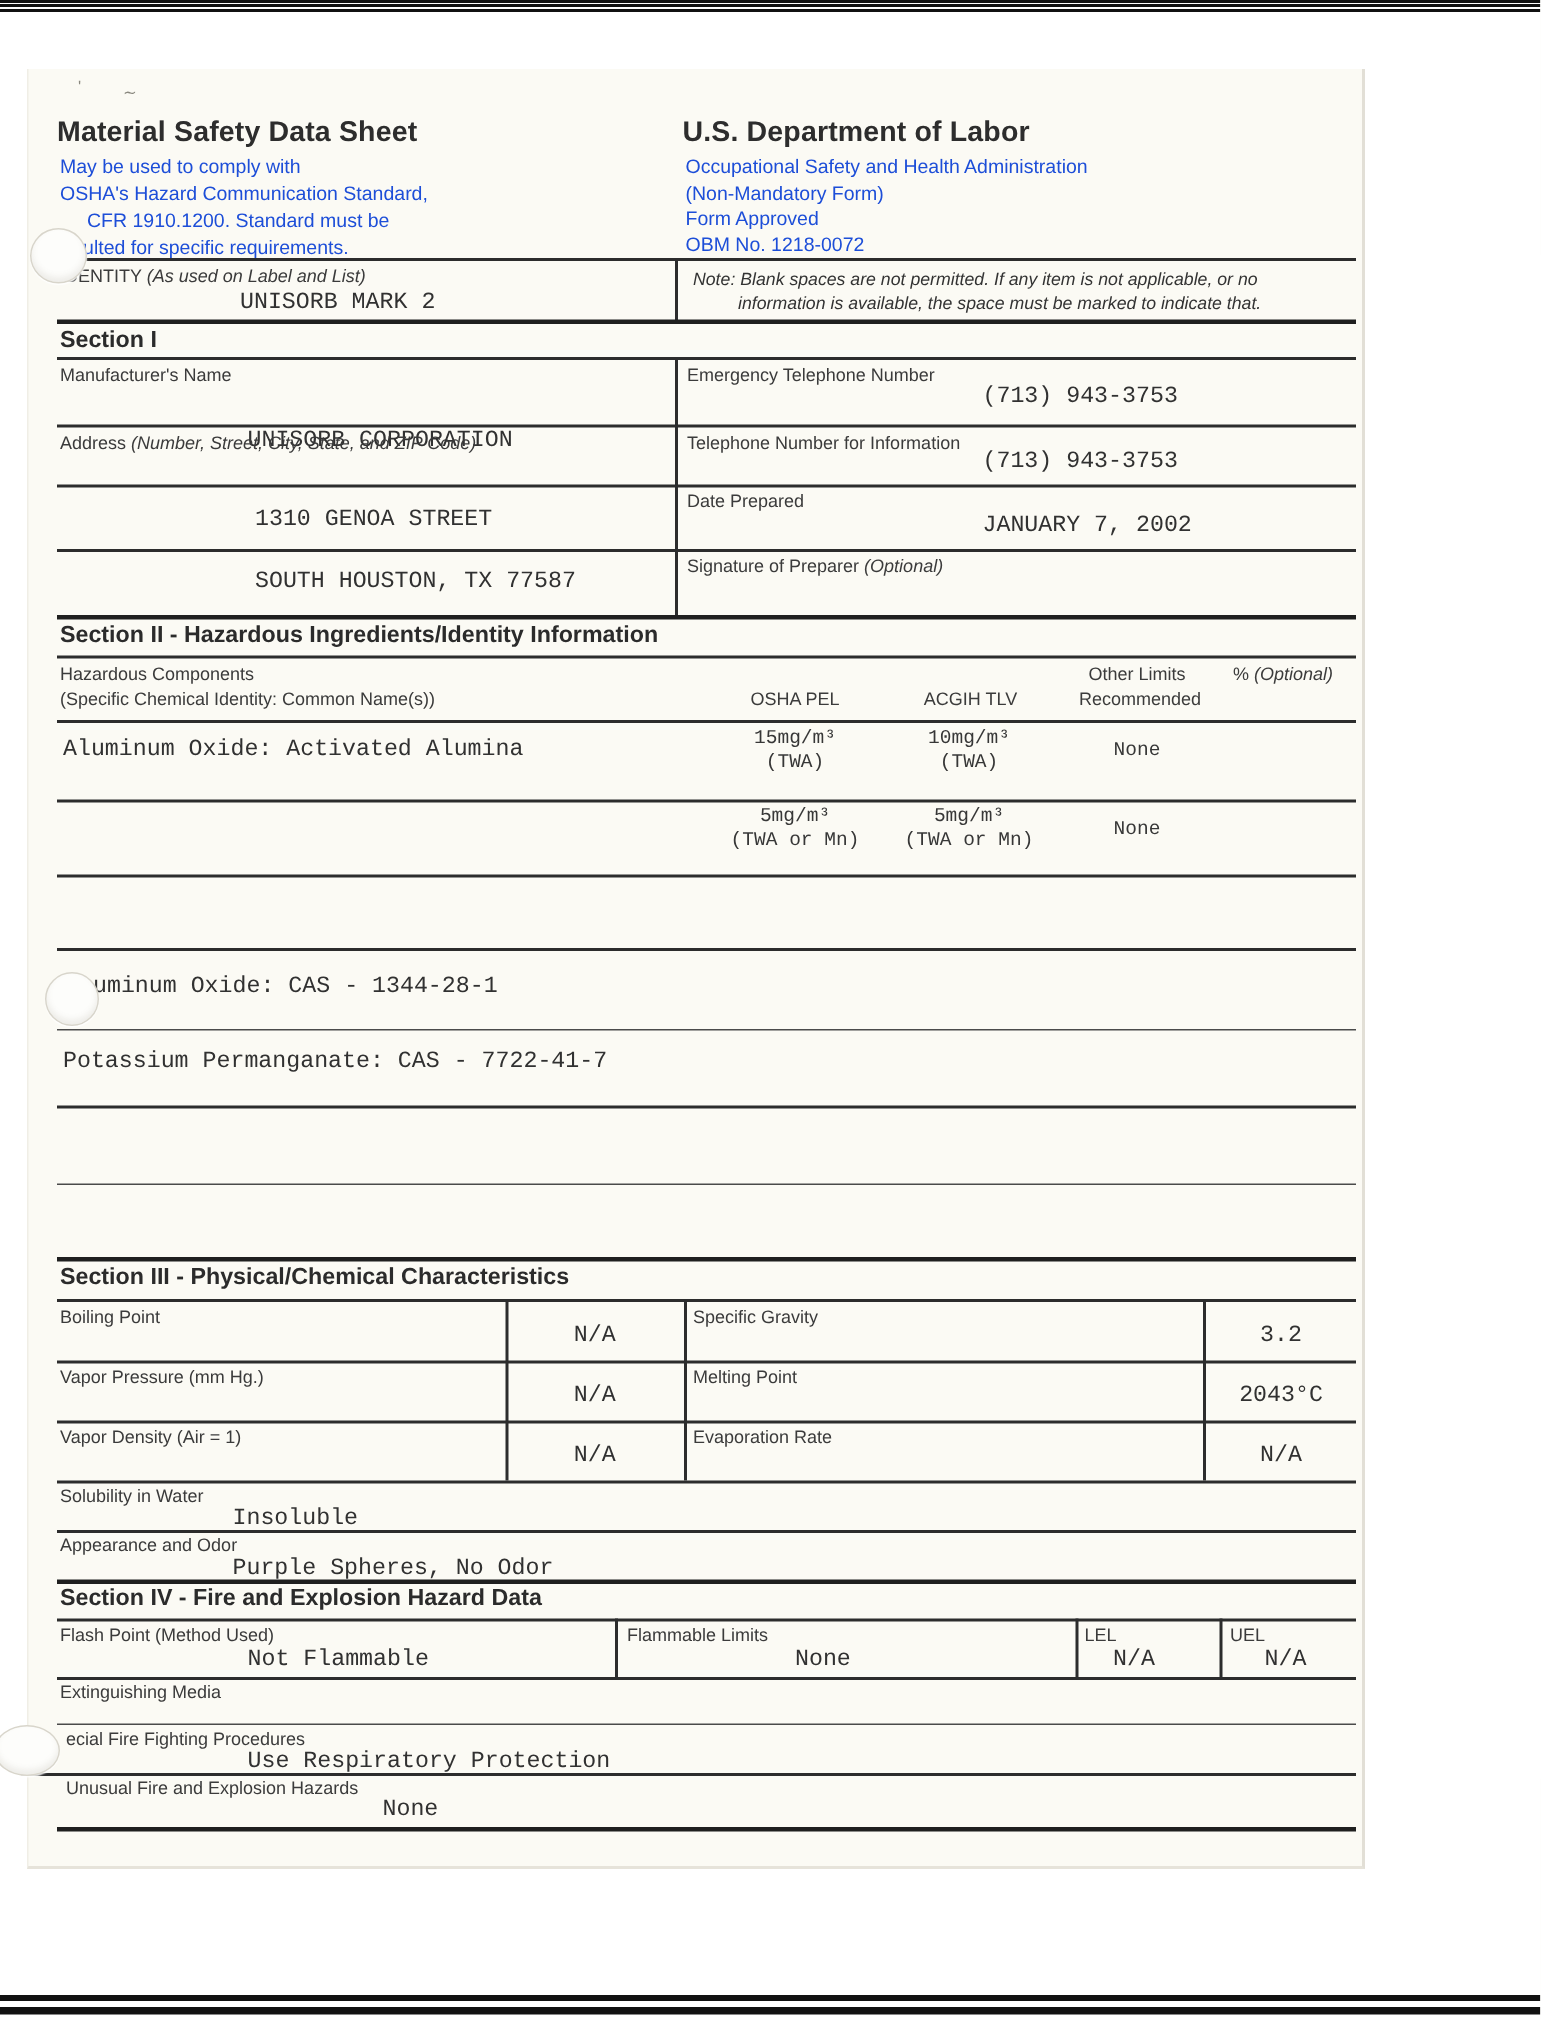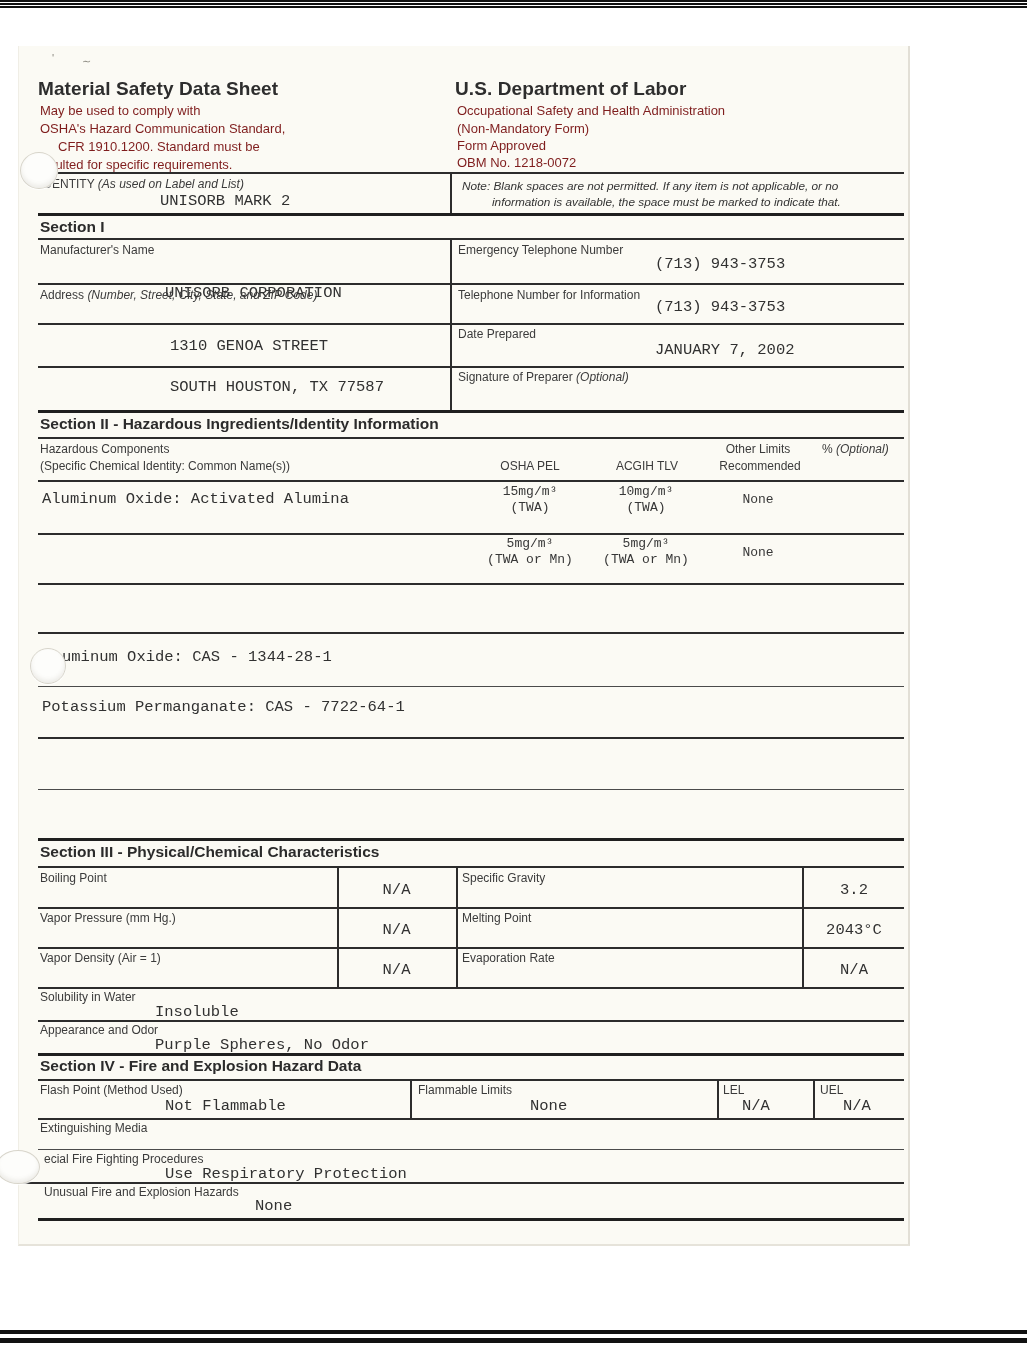--- a/index.html
+++ b/index.html
@@ -20,21 +20,21 @@
     position:absolute; left:18px; top:46px; width:892px; height:1200px;
     background:#fbfaf4;
     border-right:2px solid #e2dfd6; border-bottom:2px solid #e6e3da; border-left:1px solid #f0eee6;
   }
   .abs { position:absolute; }
   .hline { position:absolute; background:#2c2c2c; height:2px; }
   .hline.thick { height:3px; background:#1f1f1f; }
   .hline.thin { height:1px; background:#4a4a4a; }
   .vline { position:absolute; background:#2c2c2c; width:2px; }
   .h1 { font-weight:bold; font-size:19px; color:#2d2d2d; letter-spacing:0.1px; }
-  .hdl { font-size:13px; color:#7f1d1d; line-height:18.5px; }
+  .hdl { font-size:13px; color:#1d4ed8; line-height:18.5px; }
   .sec { font-weight:bold; font-size:15.5px; color:#2b2b2b; }
   .lbl { font-size:12px; color:#3b3b3b; }
   .it { font-style:italic; }
   .note { font-style:italic; font-size:11.8px; color:#333; }
   .mono { font-family:"Liberation Mono","DejaVu Sans Mono",monospace; font-size:15.5px; color:#313131; }
   .mono-sm { font-family:"Liberation Mono","DejaVu Sans Mono",monospace; font-size:13px; color:#373737; }
   .ctr { text-align:center; }
   .punch {
     position:absolute; border-radius:50%; background:#fdfdfb;
     border:1px solid #d8d5cb; box-shadow:inset 0 -3px 4px rgba(120,115,100,0.12), 0 1px 1px rgba(255,255,255,0.9);
@@ -131,21 +131,21 @@
   <div class="abs mono-sm ctr" style="left:482px; top:536px; width:96px;">5mg/m³</div>
   <div class="abs mono-sm ctr" style="left:482px; top:552px; width:96px;">(TWA or Mn)</div>
   <div class="abs mono-sm ctr" style="left:598px; top:536px; width:96px;">5mg/m³</div>
   <div class="abs mono-sm ctr" style="left:598px; top:552px; width:96px;">(TWA or Mn)</div>
   <div class="abs mono-sm ctr" style="left:712px; top:545px; width:92px;">None</div>
   <div class="hline" style="left:38px; top:583px; width:866px;"></div>
 
   <div class="hline" style="left:38px; top:632px; width:866px;"></div>
   <div class="abs mono" style="left:62px; top:648px;">uminum Oxide: CAS - 1344-28-1</div>
   <div class="hline thin" style="left:38px; top:686px; width:866px;"></div>
-  <div class="abs mono" style="left:42px; top:698px;">Potassium Permanganate: CAS - 7722-64-1</div>
+  <div class="abs mono" style="left:42px; top:698px;">Potassium Permanganate: CAS - 7722-41-7</div>
   <div class="hline" style="left:38px; top:737px; width:866px;"></div>
   <div class="hline thin" style="left:38px; top:789px; width:866px;"></div>
   <div class="hline thick" style="left:38px; top:838px; width:866px;"></div>
 
   <div class="abs sec" style="left:40px; top:843px;">Section III - Physical/Chemical Characteristics</div>
   <div class="hline" style="left:38px; top:866px; width:866px;"></div>
   <div class="vline" style="left:337px; top:866px; height:121px;"></div>
   <div class="vline" style="left:456px; top:866px; height:121px;"></div>
   <div class="vline" style="left:802px; top:866px; height:121px;"></div>
 

